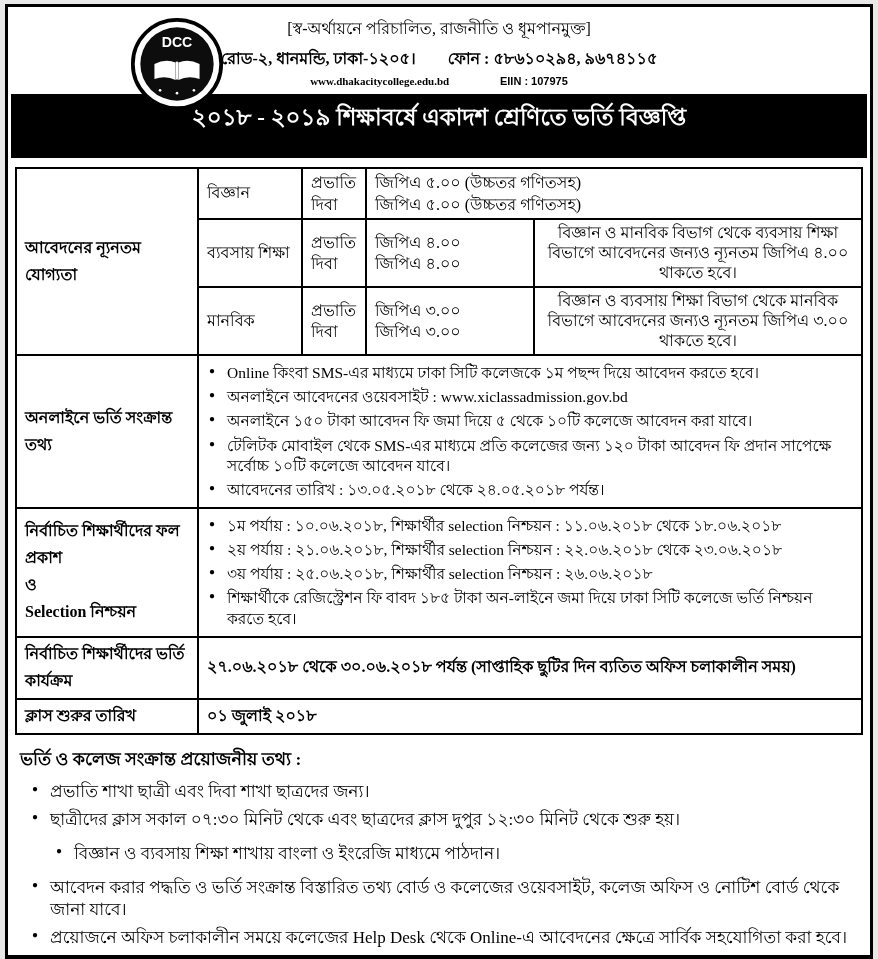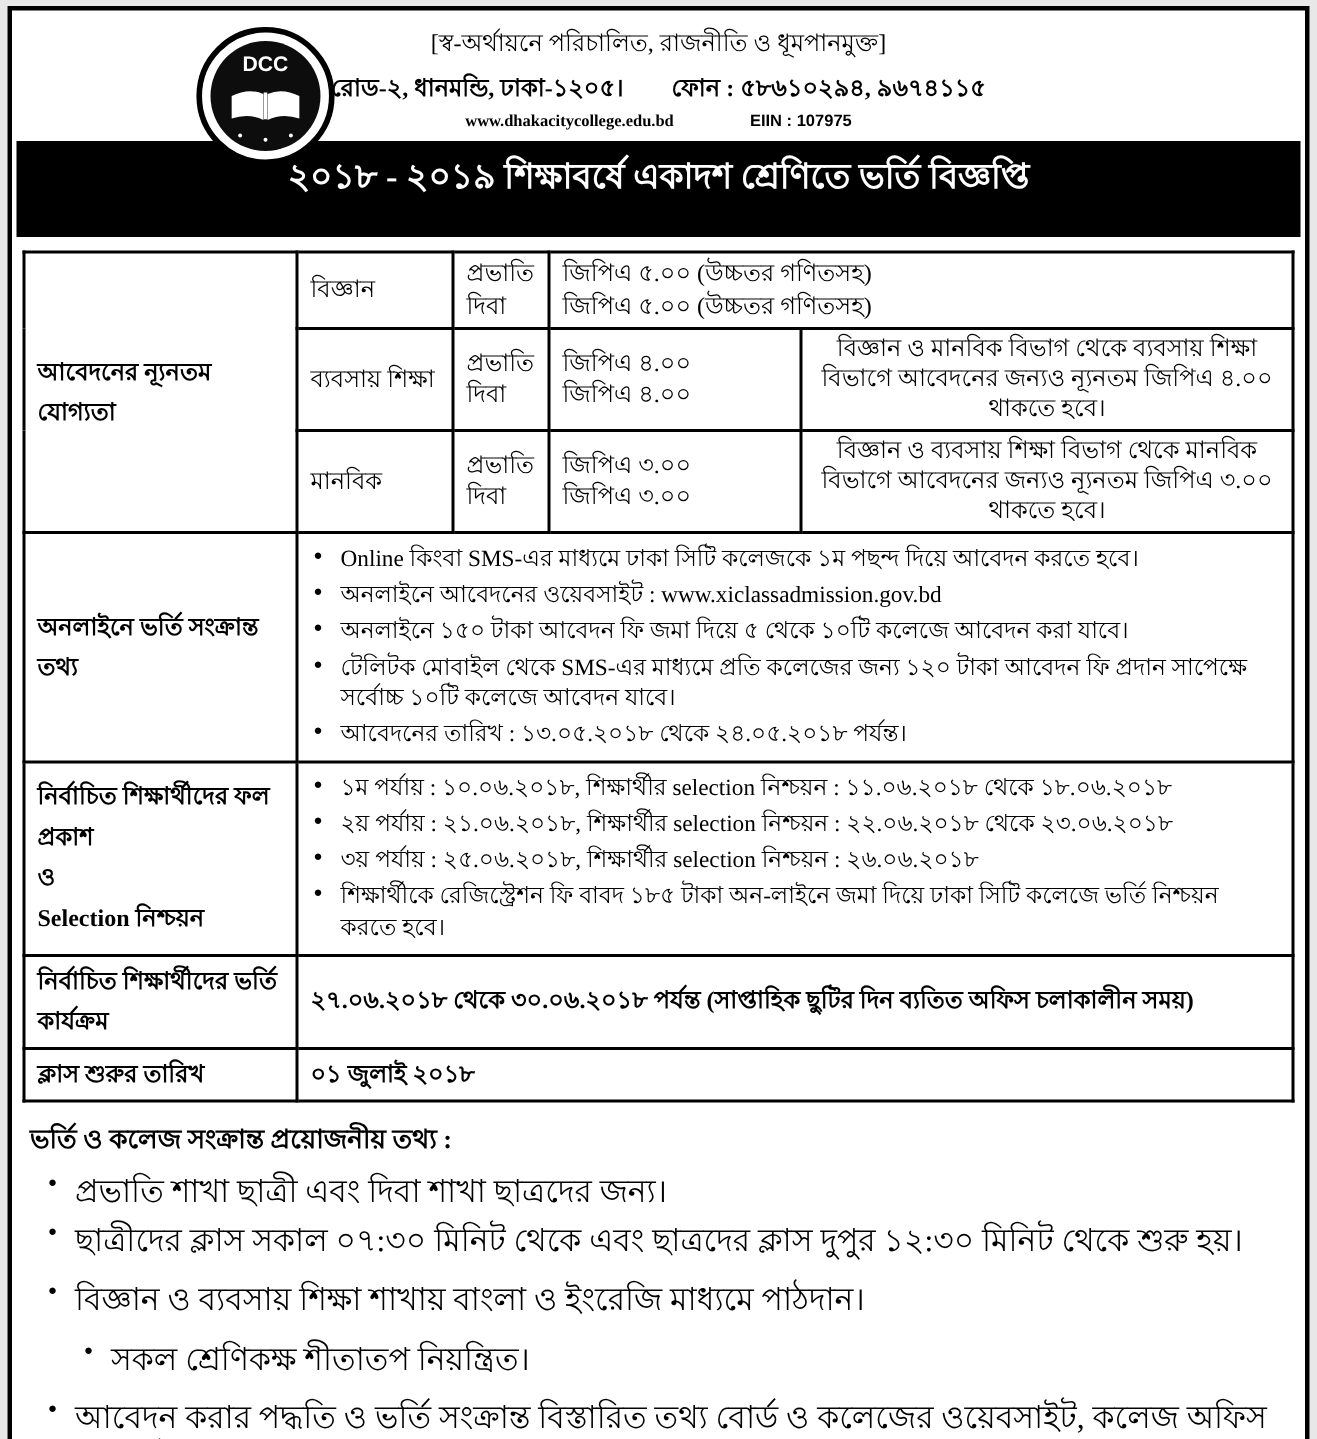--- a/index.html
+++ b/index.html
@@ -43,22 +43,22 @@
   td.content { padding: 5px 10px; margin-left: 14px; }
 
   .bl { position: relative; padding-left: 20px; margin: 4px 0; font-size: 15.5px; line-height: 1.3; }
   .bl::before { content: "●"; position: absolute; left: 2px; top: 1px; font-size: 10px; }
 
   td.bigval { font-weight: bold; font-size: 17px; }
 
   
   .info { margin: 11px 10px 0 12px; }
   .info-title { font-weight: bold; font-size: 17.5px; margin-bottom: 4px; }
-  .info .bl { margin: 6px 0 6px 10px; font-size: 21px; }
-  .pair { display: flex; flex-direction: column; }
+  .info .bl { margin: 6px 0 6px 10px; font-size: 17px; }
+  .pair { display: flex; }
   .pair .bl { margin-right: 10px; }
   .pair .bl:last-child { margin-left: 34px; }
 </style>
 </head>
 <body>
 
 <div class="page">
 
   <div class="header">
     <svg class="logo" viewBox="0 0 100 100">
@@ -170,19 +170,18 @@
     </tr>
   </tbody>
     </table>
 
   <div class="info">
     <div class="info-title">ভর্তি ও কলেজ সংক্রান্ত প্রয়োজনীয় তথ্য :</div>
     <div class="bl">প্রভাতি শাখা ছাত্রী এবং দিবা শাখা ছাত্রদের জন্য।</div>
     <div class="bl">ছাত্রীদের ক্লাস সকাল ০৭:৩০ মিনিট থেকে এবং ছাত্রদের ক্লাস দুপুর ১২:৩০ মিনিট থেকে শুরু হয়।</div>
     <div class="pair">
       <div class="bl">বিজ্ঞান ও ব্যবসায় শিক্ষা শাখায় বাংলা ও ইংরেজি মাধ্যমে পাঠদান।</div>
-      <div class="bl">সকল শ্রেণিকক্ষ শীতাতপ নিয়ন্ত্রিত।</div>
     </div>
     <div class="bl">আবেদন করার পদ্ধতি ও ভর্তি সংক্রান্ত বিস্তারিত তথ্য বোর্ড ও কলেজের ওয়েবসাইট, কলেজ অফিস ও নোটিশ বোর্ড থেকে জানা যাবে।</div>
     <div class="bl">প্রয়োজনে অফিস চলাকালীন সময়ে কলেজের Help Desk থেকে Online-এ আবেদনের ক্ষেত্রে সার্বিক সহযোগিতা করা হবে।</div>
   </div>
 
 </div>
 
 </body></html>

